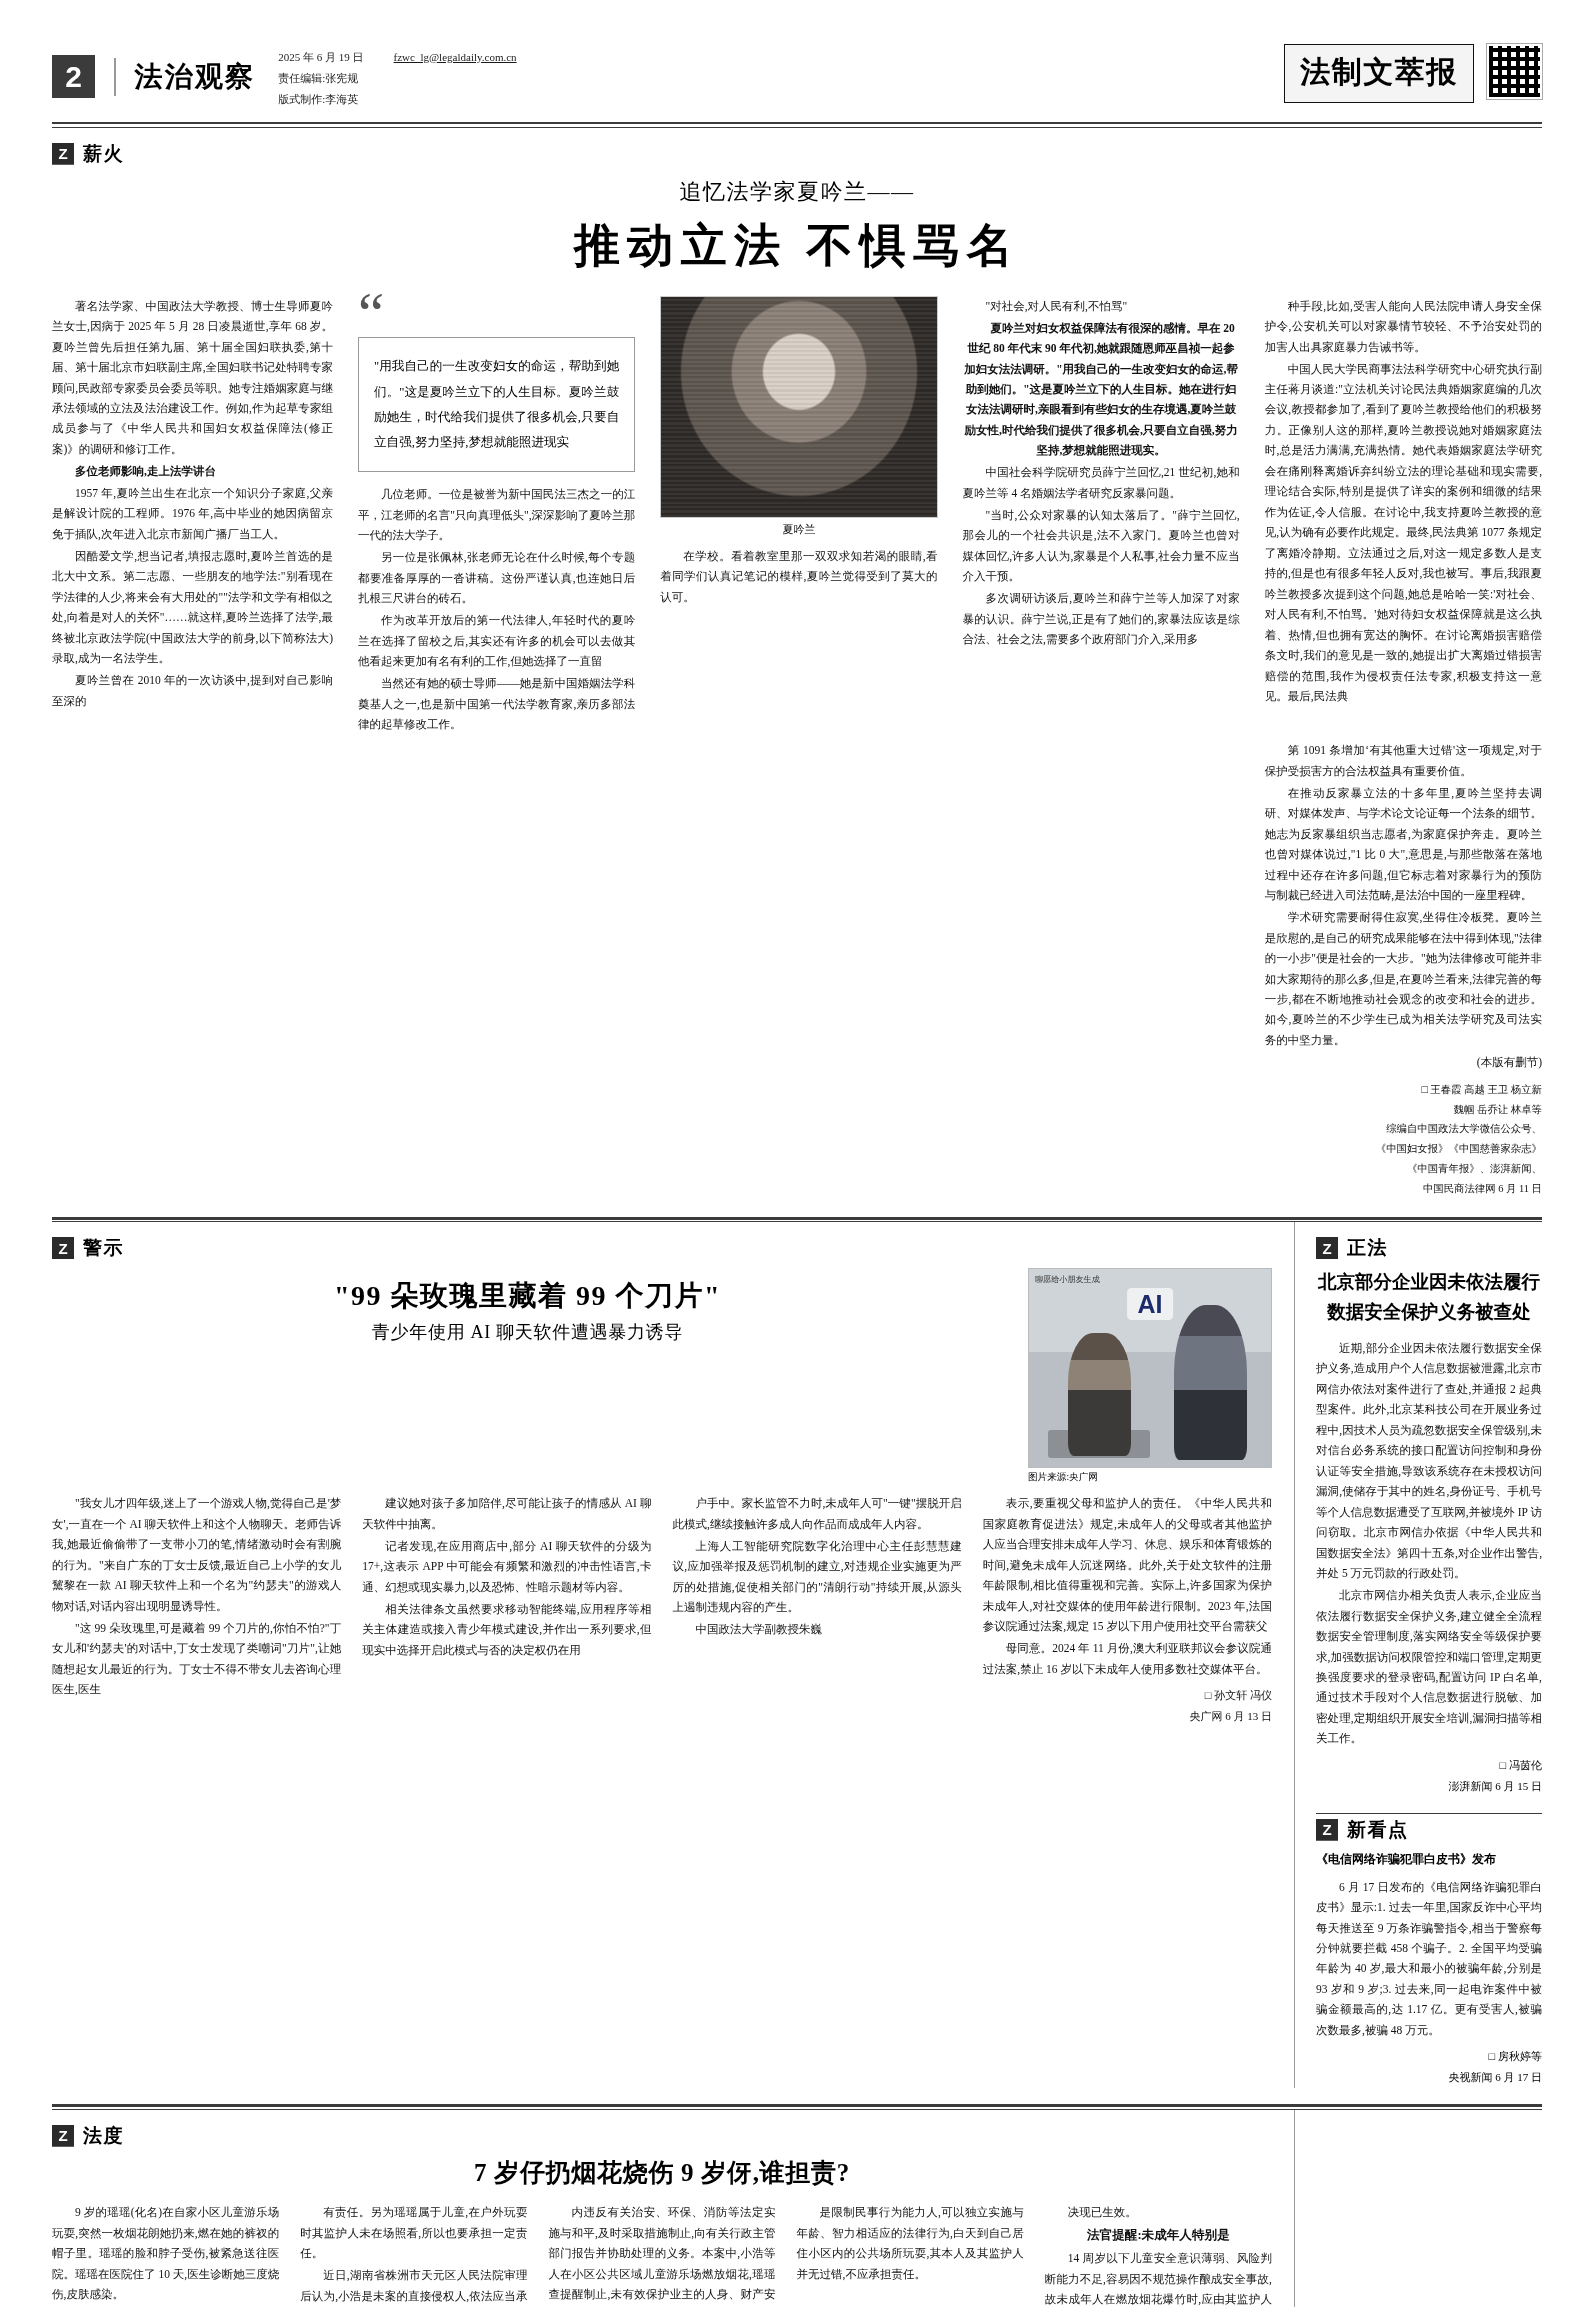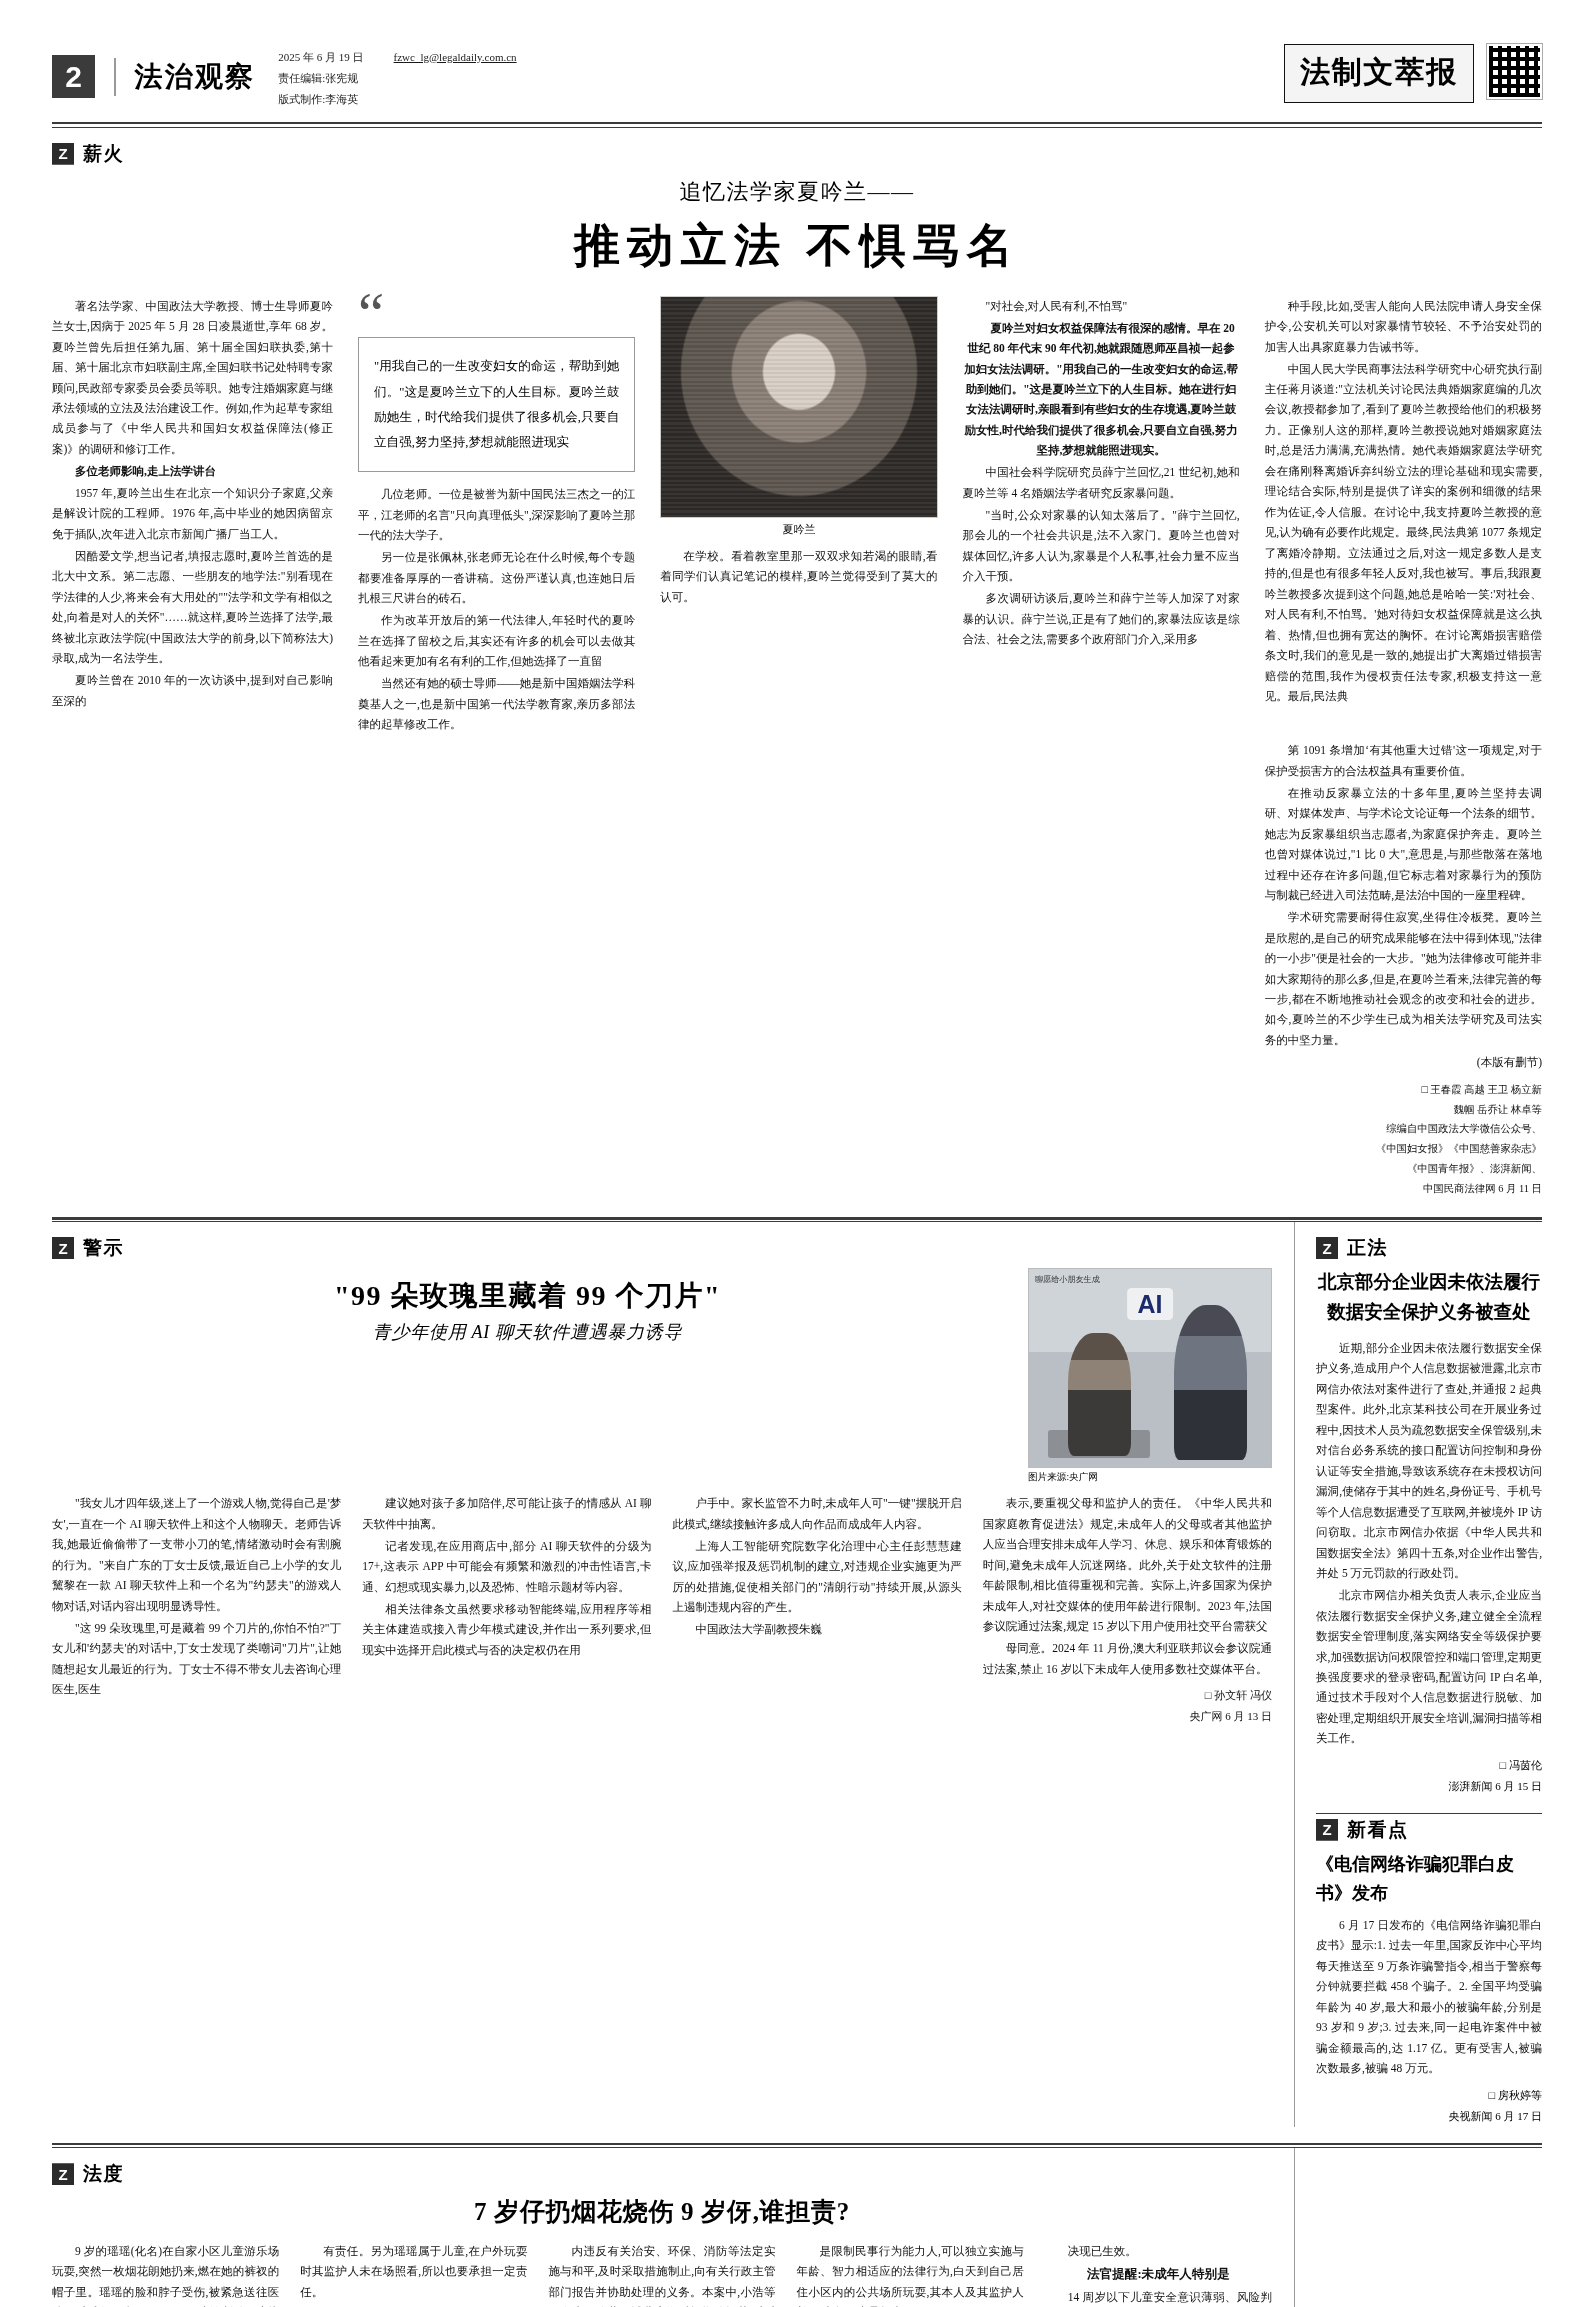--- a/index.html
+++ b/index.html
@@ -90,21 +90,21 @@
 
   .hr-thick { height:2.2px; background:#3b3b3b; margin: 19px 52px 1.5px 52px;}
   .hr-thin { height:0.7px; background:#3b3b3b; margin: 0 52px 0 52px;}
 
   
   .mid { display:grid; grid-template-columns: 1fr 247px; gap:0; padding: 0 52px; }
   .mid-left { padding-right:22px; border-right:0.7px solid #9a9a9a; }
   .mid-right { padding-left:21px; }
 
   .title-lg { text-align:center; font-size:28px; font-weight:bold; letter-spacing:1.5px; margin:9px 0 4.4px; }
-  .title-sub { text-align:center; font-size:18px; margin-bottom:12px; letter-spacing:0.7px;font-style:italic; }
+  .title-sub { text-align:center; font-size:18px; margin-bottom:12px; letter-spacing:0.7px; }
   .four-col { display:grid; grid-template-columns:1fr 1fr 1fr 1fr; gap:21px; }
 
   .ai-photo {
     width:100%; height:200px;
     background:
       linear-gradient(180deg,#cfd4d8 0 42%, #b9bfc4 42% 100%),
       #c3c8cc;
     position:relative; border:0.7px solid #bbb; overflow:hidden;
   }
   .ai-photo .ai-badge {
@@ -126,21 +126,21 @@
     border-radius:44% 44% 8% 8%;
   }
   .ai-photo .table{
     position:absolute; left:8%; bottom:5%; width:42%; height:14%;
     background:#8c8f93; border-radius:3px;
   }
   .fig-credit { font-size:9.6px; margin-top:3px; }
 
   .mid-right .sub-flag { margin-top:3px; }
   .r-title { font-size:18.5px; font-weight:bold; text-align:center; line-height:1.6; margin:7.4px 0 10.4px; }
-  .r-title2 { font-size:18px; font-weight:bold; text-align:left; line-height:1.6; margin:7.4px 0 7.4px; }
+  .r-title2 { font-size:12px; font-weight:bold; text-align:left; line-height:1.6; margin:7.4px 0 7.4px; }
   .sign { text-align:right; font-size:11px; line-height:1.9; margin-top:6px; }
   .hr-mid-thick { height:2.2px; background:#3b3b3b; margin: 16.3px 52px 2.2px 52px; }
 
   
   .bottom { display:grid; grid-template-columns: 1fr 247px; padding:0 52px; }
   .bottom-left { padding-right:22px; border-right:0.7px solid #9a9a9a; }
   .bottom-right { padding-left:21px; }
   .title-md { text-align:center; font-size:25px; font-weight:bold; letter-spacing:0.7px; margin:7.4px 0 13.3px; }
   .tip-head { text-align:center; font-weight:bold; font-size:12.6px; margin:6px 0 3px; }
 </style>

